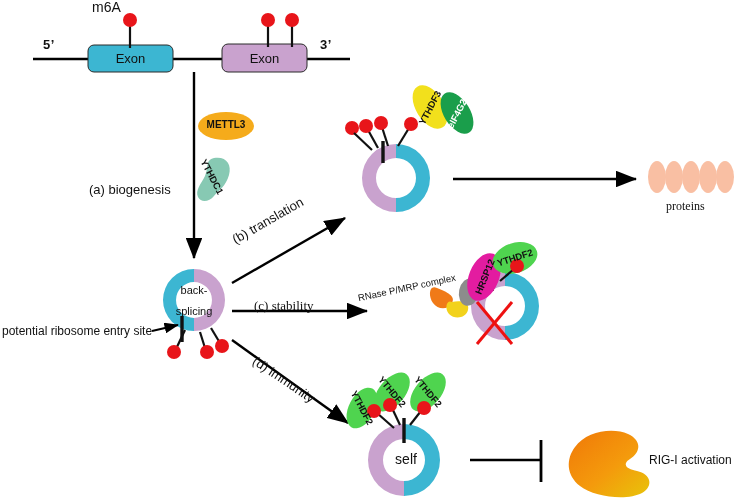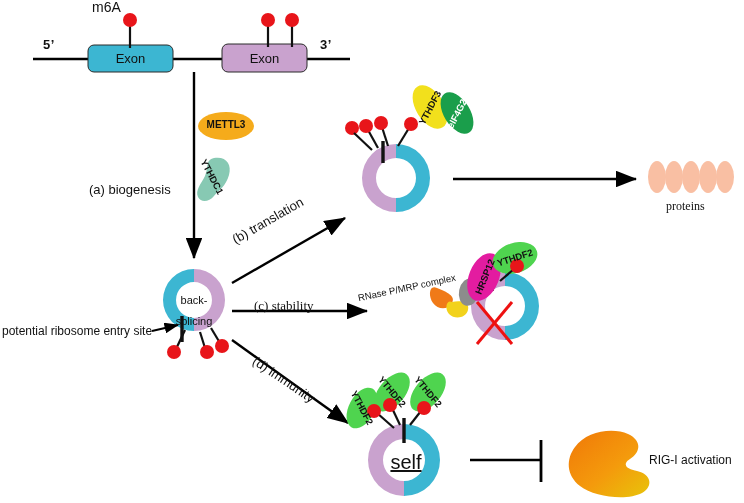--- a/index.html
+++ b/index.html
@@ -9,22 +9,22 @@
     color:#111111;
   }
   .stage{position:absolute;left:0;top:0;width:744px;height:458px;}
   svg.layer{position:absolute;left:0;top:0;width:744px;height:503px;overflow:visible;}
   .txt{position:absolute;white-space:nowrap;line-height:1;}
   .lbl-5p,.lbl-3p{font-size:13px;font-weight:bold;letter-spacing:.5px;}
   .lbl-m6a{font-size:14px;}
   .exon-text{font-size:13px;font-weight:normal;}
   .step-label{font-size:13px;}
   .body-text{font-size:12px;}
-  .ring-text{font-size:11px;margin-top:10px;}
-  .self-text{font-size:20px;text-decoration:underline;}
+  .ring-text{font-size:11px;}
+  .self-text{font-size:14px;}
   .prot-label{font-size:9.5px;font-weight:bold;}
   .rot-lbl{transform-origin:center center;}
 </style>
 </head>
 <body>
 
 <div class="stage">
 
   <svg class="layer" viewBox="0 0 744 503">
     <defs>

